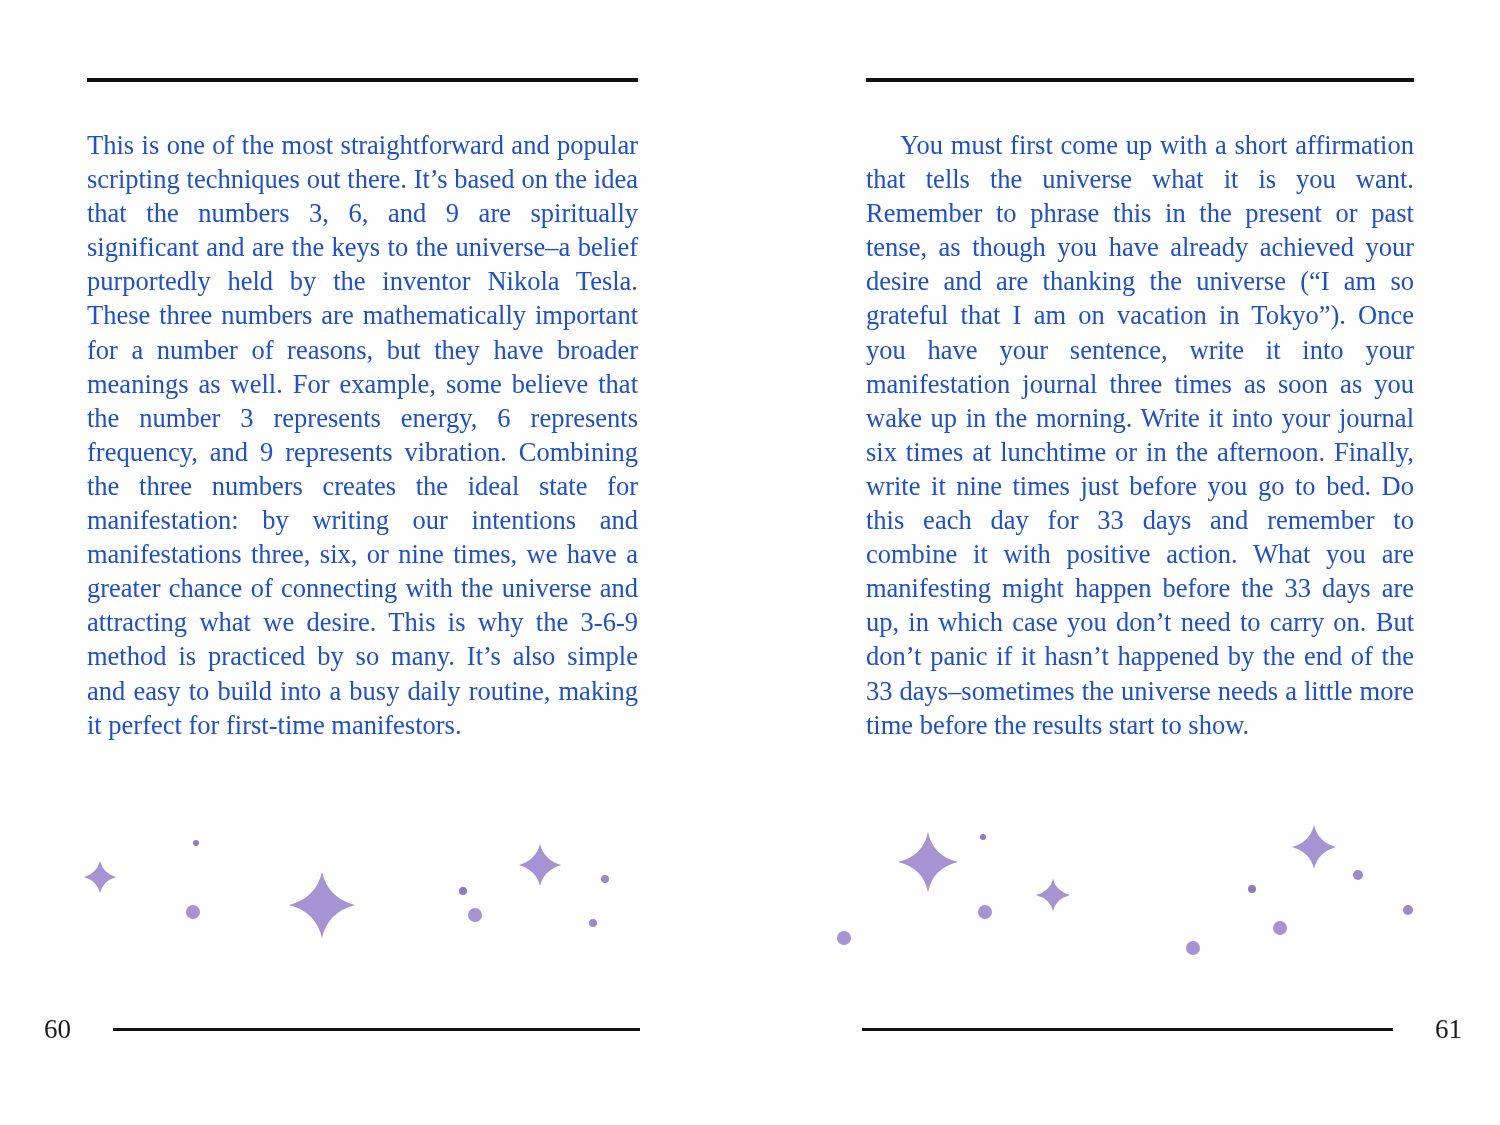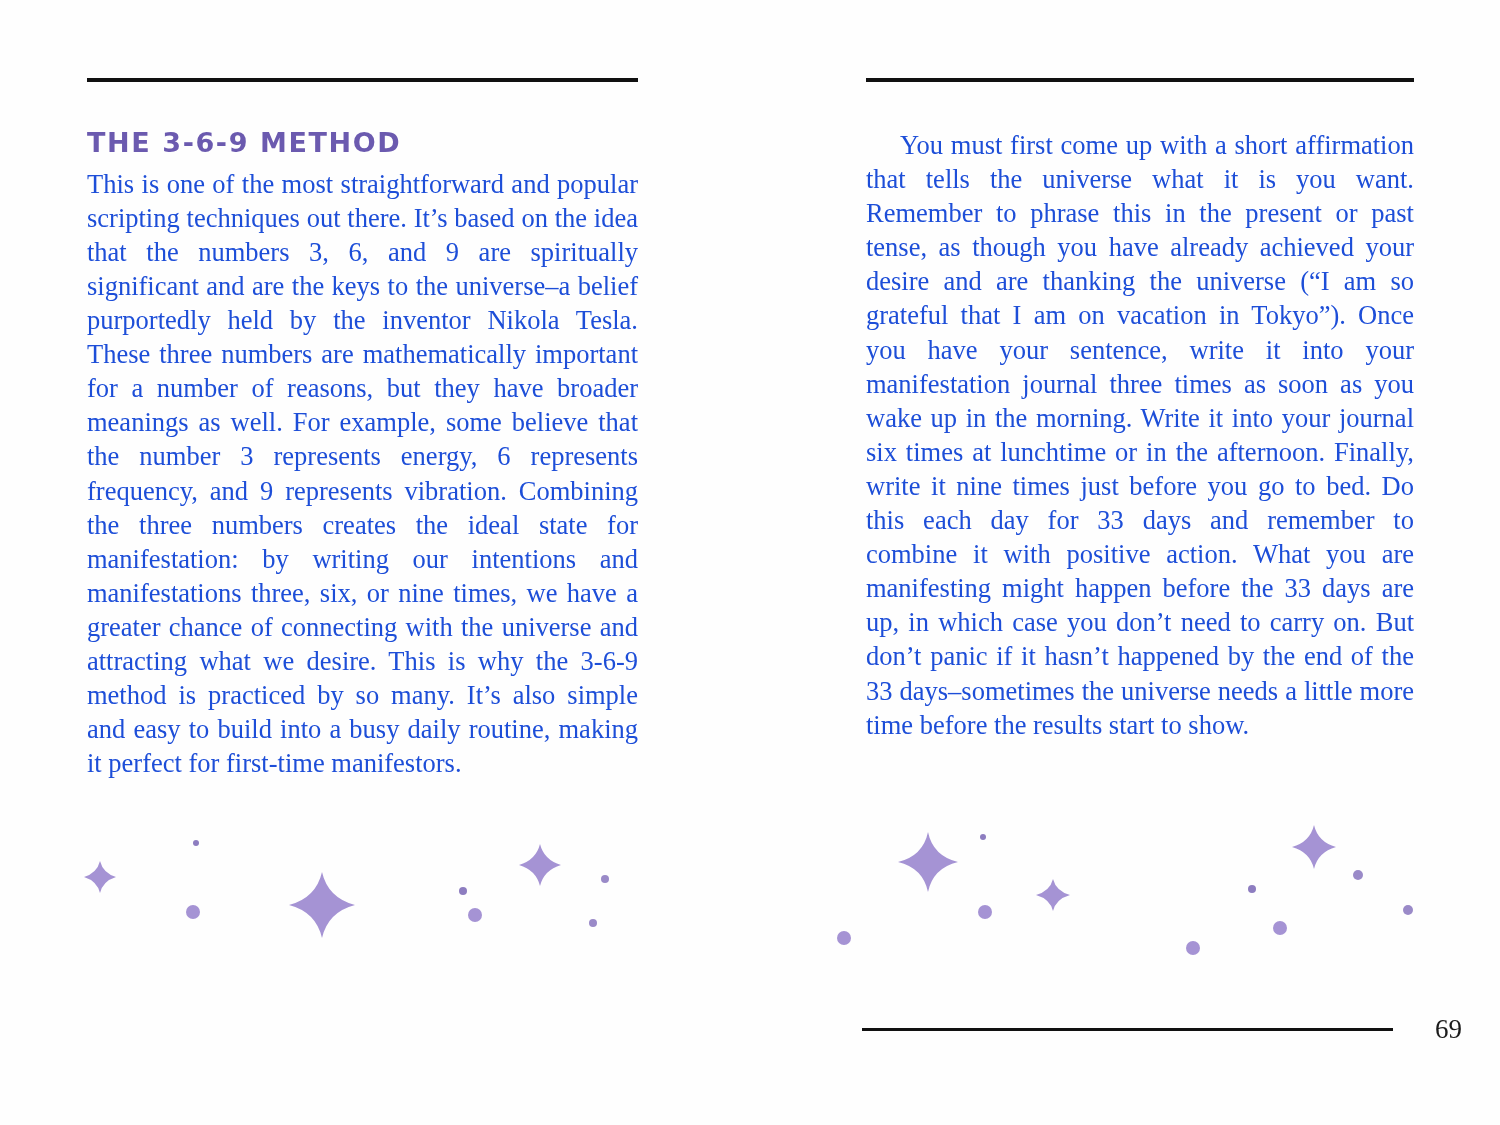--- a/index.html
+++ b/index.html
@@ -119,41 +119,44 @@
 </head>
 <body>
 
 <div class="spread">
 
   <div class="page page-left">
 
     <div class="top-rule"></div>
 
     <div class="column">
-      <h1 class="heading">THE 3-6-9 METHOD</h1>
       <p class="body-text">This is one of the most straightforward and popular scripting techniques out there. It’s based on the idea that the numbers 3, 6, and 9 are spiritually significant and are the keys to the universe–a belief purportedly held by the inventor Nikola Tesla. These three numbers are mathematically important for a number of reasons, but they have broader meanings as well. For example, some believe that the number 3 represents energy, 6 represents frequency, and 9 represents vibration. Combining the three numbers creates the ideal state for manifestation: by writing our intentions and manifestations three, six, or nine times, we have a greater chance of connecting with the universe and attracting what we desire. This is why the 3-6-9 method is practiced by so many. It’s also simple and easy to build into a busy daily routine, making it perfect for first-time manifestors.</p>
     </div>
 
     <div class="ornament">
       <svg viewBox="0 0 600 150" preserveAspectRatio="xMidYMid meet">
 
         <path fill="#a593d4" d="M40 46 Q43 58 56 62 Q43 66 40 78 Q37 66 24 62 Q37 58 40 46 Z"></path>
         <circle cx="136" cy="28" r="3" fill="#8d7dc0"></circle>
         <circle cx="133" cy="97" r="7" fill="#a593d4"></circle>
 
         <path fill="#a593d4" d="M262 57 Q268 83 295 90 Q268 97 262 123 Q256 97 229 90 Q256 83 262 57 Z"></path>
         <circle cx="403" cy="76" r="4" fill="#8d7dc0"></circle>
         <circle cx="415" cy="100" r="7" fill="#a593d4"></circle>
 
         <path fill="#a593d4" d="M480 29 Q484 45 501 50 Q484 55 480 71 Q476 55 459 50 Q476 45 480 29 Z"></path>
         <circle cx="545" cy="64" r="4" fill="#9a8ac8"></circle>
         <circle cx="533" cy="108" r="4" fill="#9a8ac8"></circle>
       </svg>
     </div>
 
+    <div class="footer">
+      <span class="folio">60</span>
+      <span class="footer-rule"></span>
+    </div>
   </div>
 
   <div class="page page-right">
 
     <div class="top-rule"></div>
 
     <div class="column">
       <p class="body-text indented">You must first come up with a short affirmation that tells the universe what it is you want. Remember to phrase this in the present or past tense, as though you have already achieved your desire and are thanking the universe (“I am so grateful that I am on vacation in Tokyo”). Once you have your sentence, write it into your manifestation journal three times as soon as you wake up in the morning. Write it into your journal six times at lunchtime or in the afternoon. Finally, write it nine times just before you go to bed. Do this each day for 33 days and remember to combine it with positive action. What you are manifesting might happen before the 33 days are up, in which case you don’t need to carry on. But don’t panic if it hasn’t happened by the end of the 33 days–sometimes the universe needs a little more time before the results start to show.</p>
     </div>
 
@@ -173,17 +176,17 @@
 
         <path fill="#a593d4" d="M544 10 Q548 27 566 32 Q548 37 544 54 Q540 37 522 32 Q540 27 544 10 Z"></path>
         <circle cx="588" cy="60" r="5" fill="#9a8ac8"></circle>
         <circle cx="510" cy="113" r="7" fill="#a593d4"></circle>
         <circle cx="638" cy="95" r="5" fill="#9a8ac8"></circle>
       </svg>
     </div>
 
     <div class="footer">
       <span class="footer-rule"></span>
-      <span class="folio">69</span>
+      <span class="folio">61</span>
     </div>
   </div>
 
 </div>
 
 </body></html>

